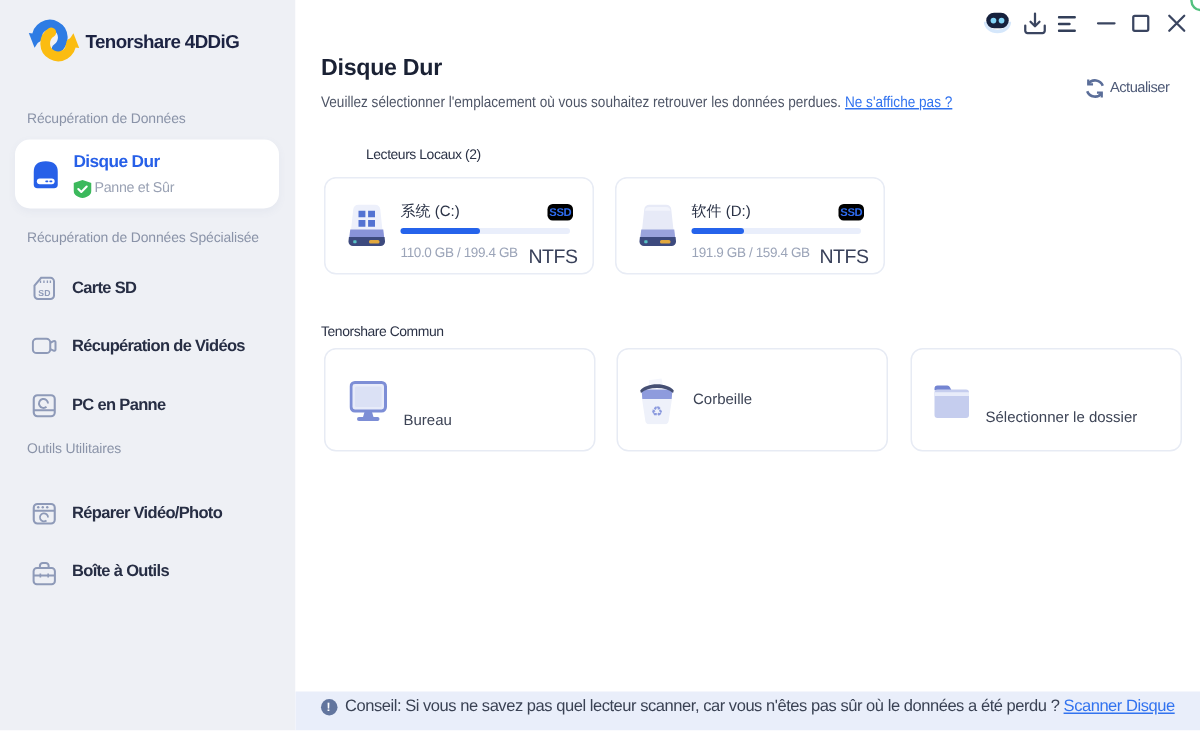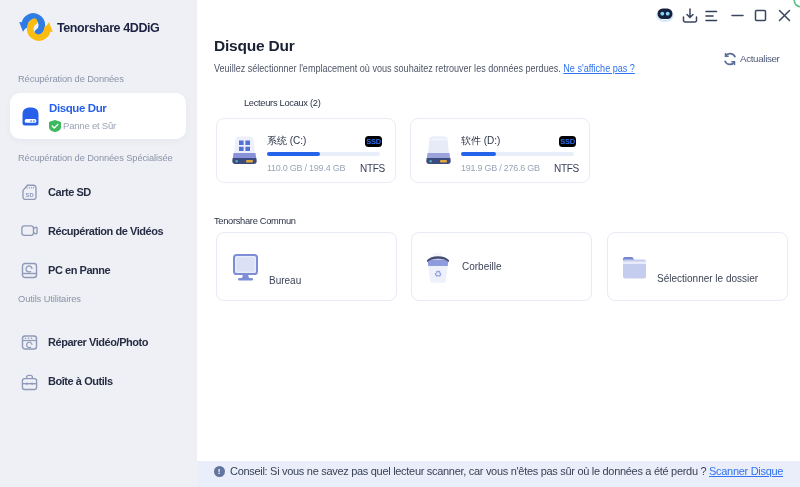--- a/index.html
+++ b/index.html
@@ -25,21 +25,21 @@
 .link { color:#3273ef; text-decoration:underline; }
 .refresh { position:absolute; left:740px; top:53px; font-size:9.8px; color:#4e5a77; white-space:nowrap; letter-spacing:-0.35px; }
 .slabel { position:absolute; left:214px; font-size:9.3px; color:#2b3246; letter-spacing:-0.3px; }
 .dcard { position:absolute; top:118px; width:180px; height:65px; background:#fff; border:1px solid #e8ecf5; border-radius:8px; }
 .ecard { position:absolute; top:232px; width:181px; height:69px; background:#fff; border:1px solid #e7ebf4; border-radius:8px; }
 .dtitle { position:absolute; left:50px; top:15px; font-size:10px; color:#2b3347; }
 .ssd { position:absolute; right:13px; top:17px; width:17px; height:11px; background:#000000; color:#2e6bee; font-size:7.5px; font-weight:bold; border-radius:3.5px; text-align:center; line-height:11.5px; letter-spacing:-0.3px; }
 .track { position:absolute; left:50px; top:33px; width:113px; height:4px; background:#e9eefb; border-radius:2px; }
 .fill { height:4px; background:#2563eb; border-radius:2px; }
 .dsize { position:absolute; left:50px; top:44px; font-size:9px; color:#9ba4b8; letter-spacing:-0.25px; }
-.ntfs { position:absolute; right:10px; top:44px; font-size:10px; color:#39415a; letter-spacing:-0.3px; }
+.ntfs { position:absolute; right:10px; top:44px; font-size:13px; color:#39415a; letter-spacing:-0.3px; }
 .etext { position:absolute; font-size:10px; color:#3d4456; top:28px; white-space:nowrap; }
 
 
 .bbar { position:absolute; left:197px; top:461px; width:603px; height:26px; background:#e9eefa; }
 .binfo { position:absolute; left:213.5px; top:466px; width:11px; height:11px; border-radius:50%; background:#62759e; color:#fff; font-size:8px; font-weight:bold; text-align:center; line-height:11.5px; }
 .btext { position:absolute; left:230px; top:465px; font-size:11px; color:#3a4254; white-space:nowrap; letter-spacing:-0.3px; }
 </style>
 </head>
 <body>
 <div class="sidebar"></div>
@@ -172,21 +172,21 @@
     <path d="M2.5 17 h22 l0.6 5 h-23.2 z" fill="#9aa3dc"></path>
     <path d="M1.6 22 h23.8 l0.3 3 a3 3 0 0 1 -3 3 h-18.4 a3 3 0 0 1 -3 -3 z" fill="#3d4a7e"></path>
     <rect x="15" y="24" width="7" height="2.4" rx="1" fill="#e2a83e"></rect>
     <rect x="4.5" y="24.2" width="2.2" height="2" rx="0.5" fill="#59c2c5"></rect>
   </svg>
   <div class="dtitle">软件 (D:)</div>
   <div class="ssd">SSD</div>
   <div class="track">
       <div class="fill" style="width:31%;"></div>
     </div>
-  <div class="dsize">191.9 GB / 276.6 GB</div>
+  <div class="dsize">191.9 GB / 159.4 GB</div>
   <div class="ntfs">NTFS</div>
 </div>
 
 <div class="slabel" style="top:216px;">Tenorshare Commun</div>
 
 <div class="ecard" style="left:216px;">
   <svg class="abs" style="left:16px; top:21px;" width="25" height="27" viewBox="0 0 25 27">
     <rect x="1" y="1" width="23" height="19" rx="2.6" fill="#e7ebf9" stroke="#7d8ed6" stroke-width="2"></rect>
     <rect x="3.6" y="3.6" width="17.8" height="13.8" rx="1" fill="#dbe1f5"></rect>
     <path d="M10.2 20 h4.6 l1.2 4 h-7 z" fill="#7d8ed6"></path>

